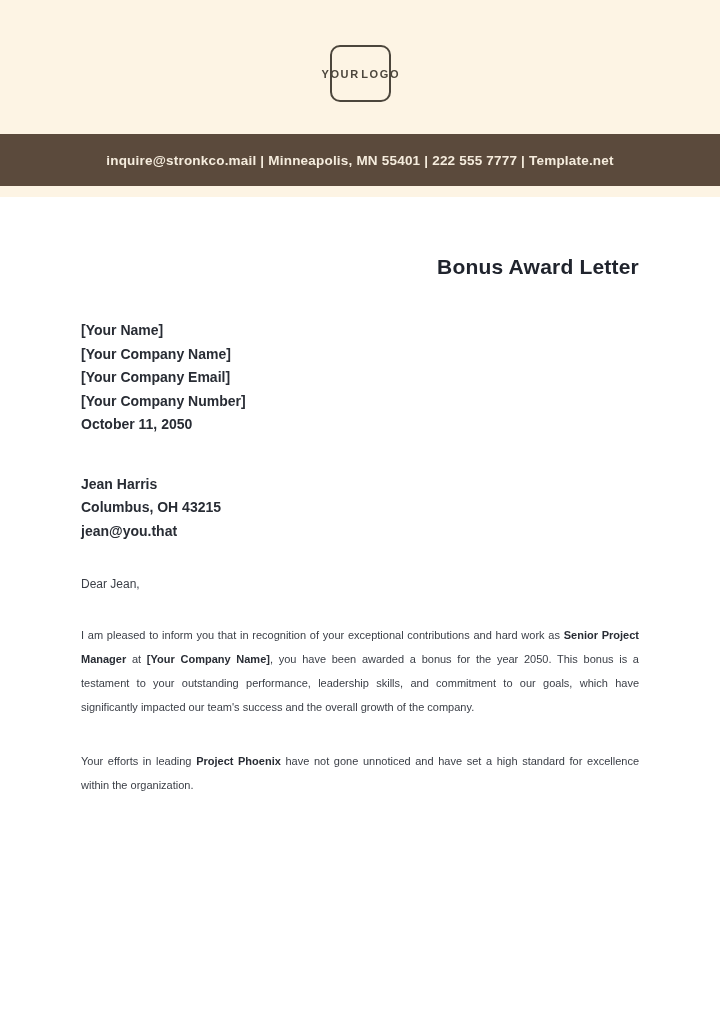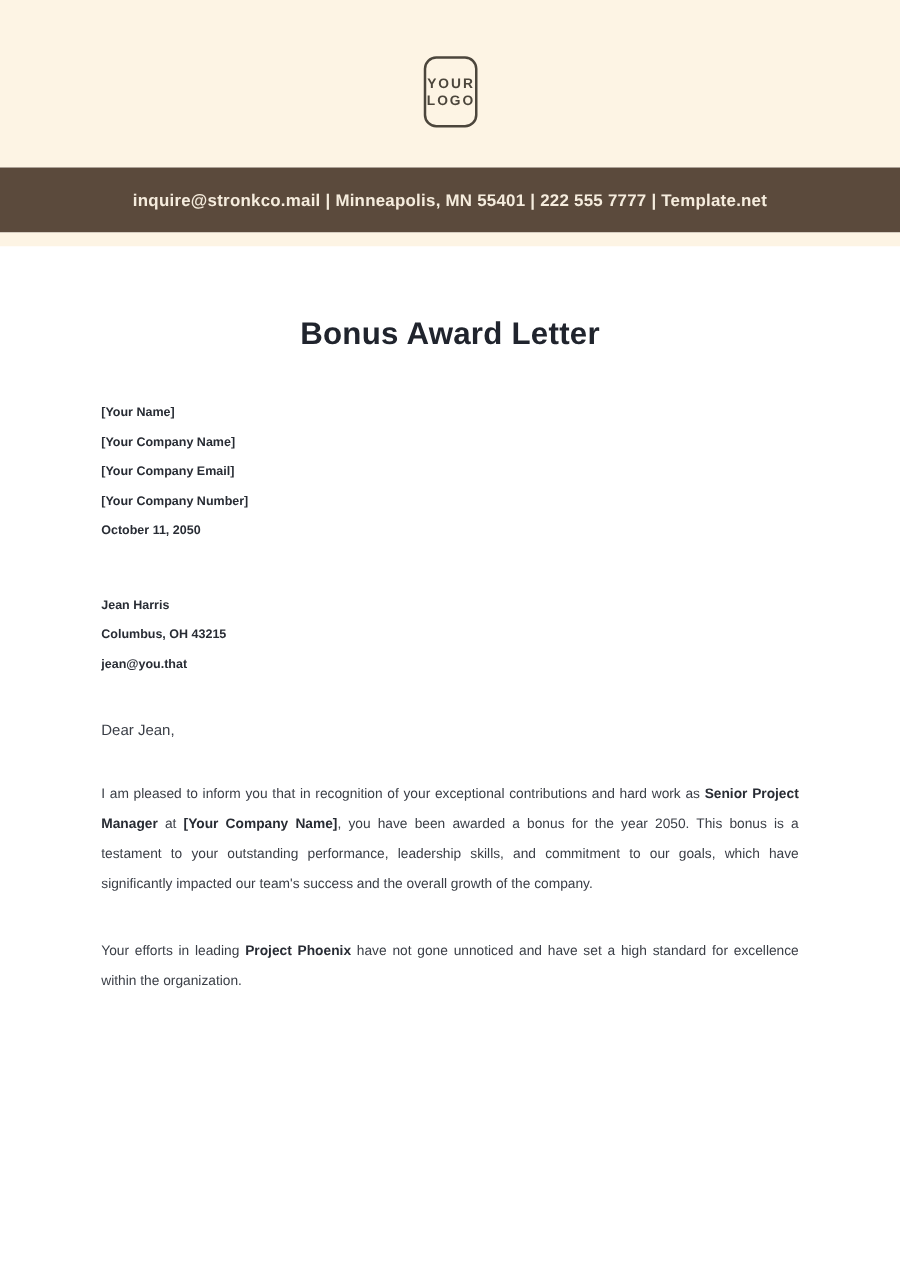--- a/index.html
+++ b/index.html
@@ -14,27 +14,26 @@
   }
   
   .header {
     height: 134px;
     background: #fdf4e4;
     display: flex;
     align-items: flex-end;
     justify-content: center;
   }
   .logo-box {
-    width: 43px;
+    width: 61px;
     height: 57px;
     margin-bottom: 32px;
     border: 2px solid #4c463c;
     border-radius: 10px;
     display: flex;
-    flex-direction: column;
     align-items: center;
     justify-content: center;
     color: #4c463c;
     font-size: 11px;
     font-weight: 700;
     letter-spacing: 1.6px;
     line-height: 14px;
     text-indent: 1.6px;
   }
   
@@ -50,28 +49,28 @@
     font-weight: bold;
   }
   .cream-strip { height: 11px; background: #fdf4e4; }
   
   .letter-body {
     padding: 0 81px;
     color: #3a3e46;
   }
   .title {
     margin-top: 56px;
-    text-align: center;
-    font-size: 25px;
+    text-align: right;
+    font-size: 21px;
     line-height: 28px;
     font-weight: 700;
     color: #20242d;
     letter-spacing: 0.2px;
   }
-  .block { font-size: 10px; }
+  .block { font-size: 14px; }
   .bold-line {
     display: block;
     font-weight: 700;
     color: #282c34;
     line-height: 23.5px;
   }
   .sender-block { margin-top: 38px; }
   .date-line { }
   .recipient-block { margin-top: 36px; }
   .salutation {

